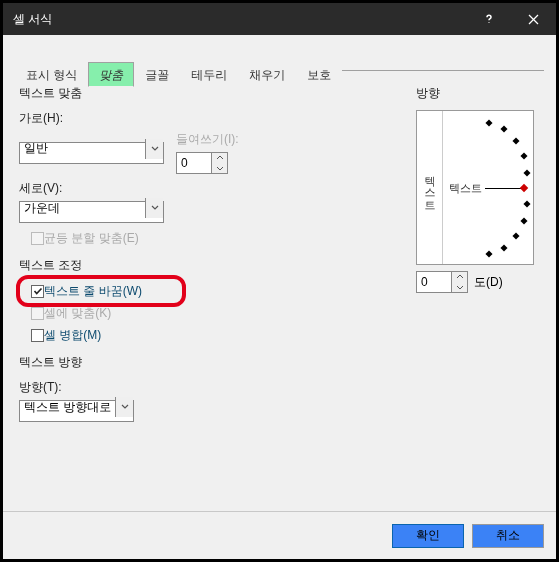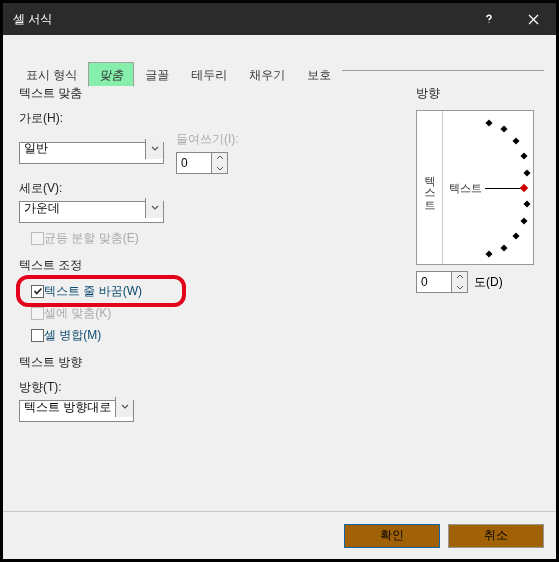--- a/index.html
+++ b/index.html
@@ -229,23 +229,23 @@
     border-top: 1px solid #c8c8c8;
     height: 48px;
     display: flex;
     justify-content: flex-end;
     align-items: center;
     padding-right: 12px;
     gap: 8px;
     background: #f0f0f0;
   }
   .btn {
-    width: 96px;
+    width: 72px;
     height: 24px;
-    background: #a16207;
+    background: #3b82f6;
     border: 1px solid #999;
     display: flex;
     align-items: center;
     justify-content: center;
     font-size: 12px;
     font-family: Liberation Serif, serif;
   }
   .btn.primary { border: 1px solid #0a64ad; }
   svg.ic { width: 8px; height: 8px; }
 </style>

